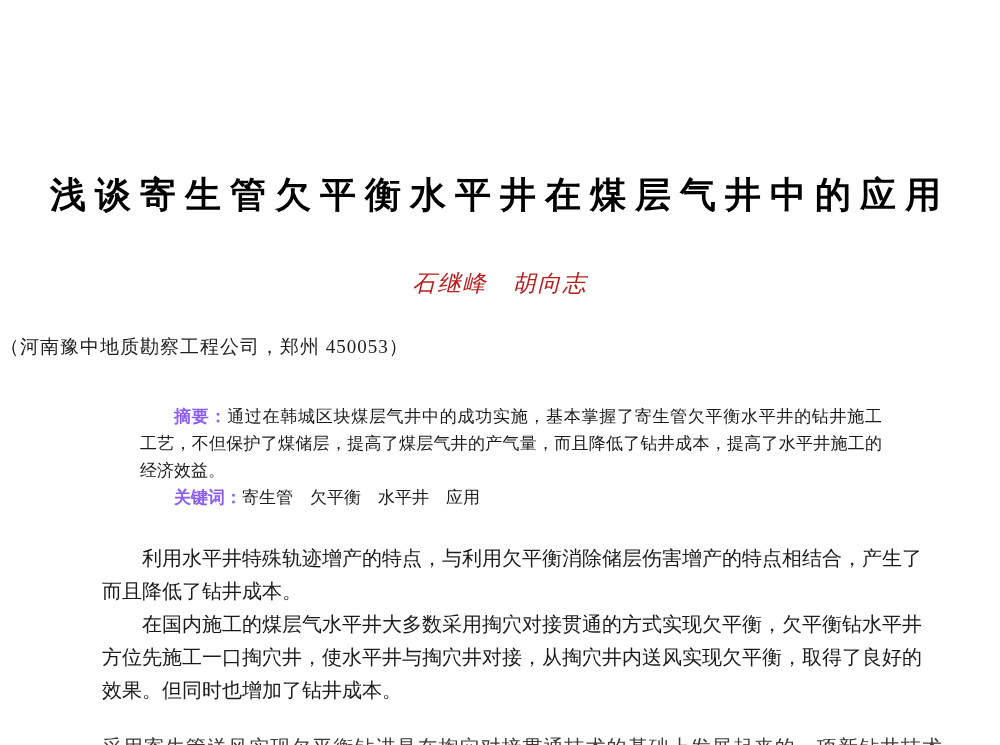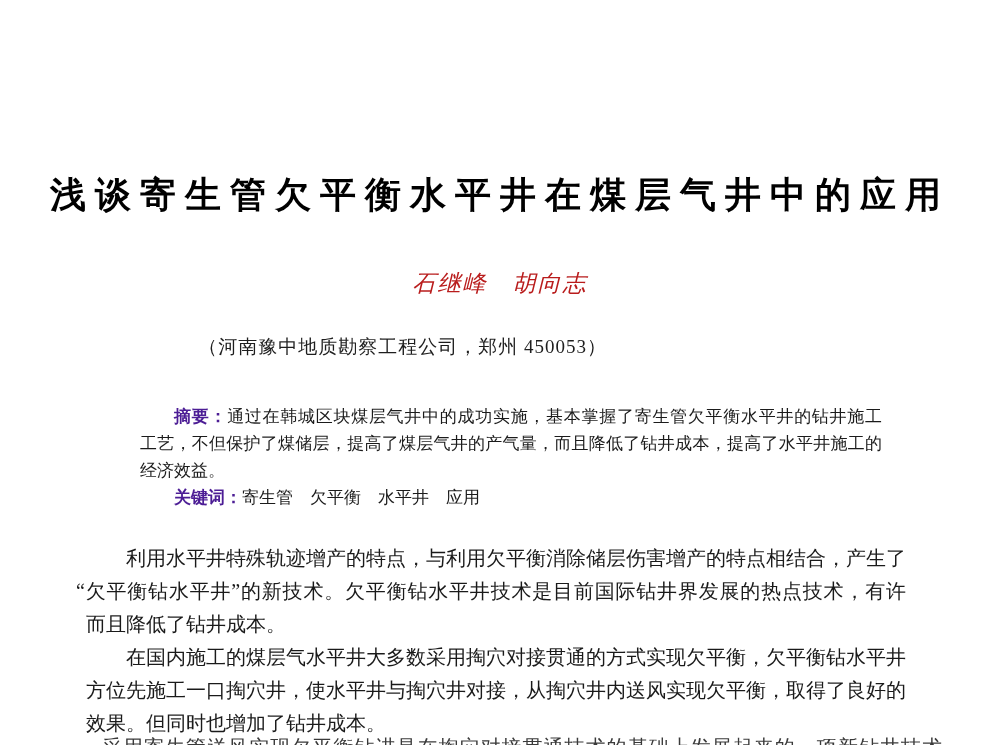--- a/index.html
+++ b/index.html
@@ -41,21 +41,20 @@
     line-height: 30px;
     font-style: italic;
     letter-spacing: 2px;
     color: #b91c1c;
   }
   .affiliation {
     position: absolute;
     top: 333px;
     left: 0;
     width: 805px;
-    text-align: center;
     font-size: 19px;
     line-height: 28px;
     letter-spacing: 1px;
     color: #1e1e1e;
   }
   .abstract-block {
     position: absolute;
     top: 403px;
     left: 140px;
     width: 742px;
@@ -69,27 +68,27 @@
   .jfull {
     text-align: justify;
     text-align-last: justify;
   }
   .indent2 {
     text-indent: 2em;
   }
   .label-bold {
     font-family: "Liberation Sans", "DejaVu Sans", sans-serif;
     font-weight: bold;
-    color: #4c1d95;
+    color: #8b5cf6;
     margin-top: 25px;
   }
   .body-block {
     position: absolute;
     top: 542px;
-    left: 86px;
+    left: 102px;
     width: 820px;
     font-size: 20px;
     line-height: 33px;
     color: #1a1a1a;
   }
   .body-block .line {
     width: 100%;
     white-space: nowrap;
   }
   .body-block .line.jfull {
@@ -130,21 +129,20 @@
     </div>
     <div class="line jfull">工艺，不但保护了煤储层，提高了煤层气井的产气量，而且降低了钻井成本，提高了水平井施工的</div>
     <div class="line">经济效益。</div>
     <div class="line indent2">
       <span class="label-bold">关键词：</span><span>寄生管　欠平衡　水平井　应用</span>
     </div>
   </div>
 
   <div class="body-block">
     <div class="line jfull indent2">利用水平井特殊轨迹增产的特点，与利用欠平衡消除储层伤害增产的特点相结合，产生了</div>
-    <div class="line jfull hang-quote">“欠平衡钻水平井”的新技术。欠平衡钻水平井技术是目前国际钻井界发展的热点技术，有许</div>
     <div class="line">而且降低了钻井成本。</div>
     <div class="line jfull indent2">在国内施工的煤层气水平井大多数采用掏穴对接贯通的方式实现欠平衡，欠平衡钻水平井</div>
     <div class="line jfull">方位先施工一口掏穴井，使水平井与掏穴井对接，从掏穴井内送风实现欠平衡，取得了良好的</div>
     <div class="line">效果。但同时也增加了钻井成本。</div>
   </div>
 
   <div class="truncated-line">采用寄生管送风实现欠平衡钻进是在掏穴对接贯通技术的基础上发展起来的一项新钻井技术</div>
 
 </div>
 

